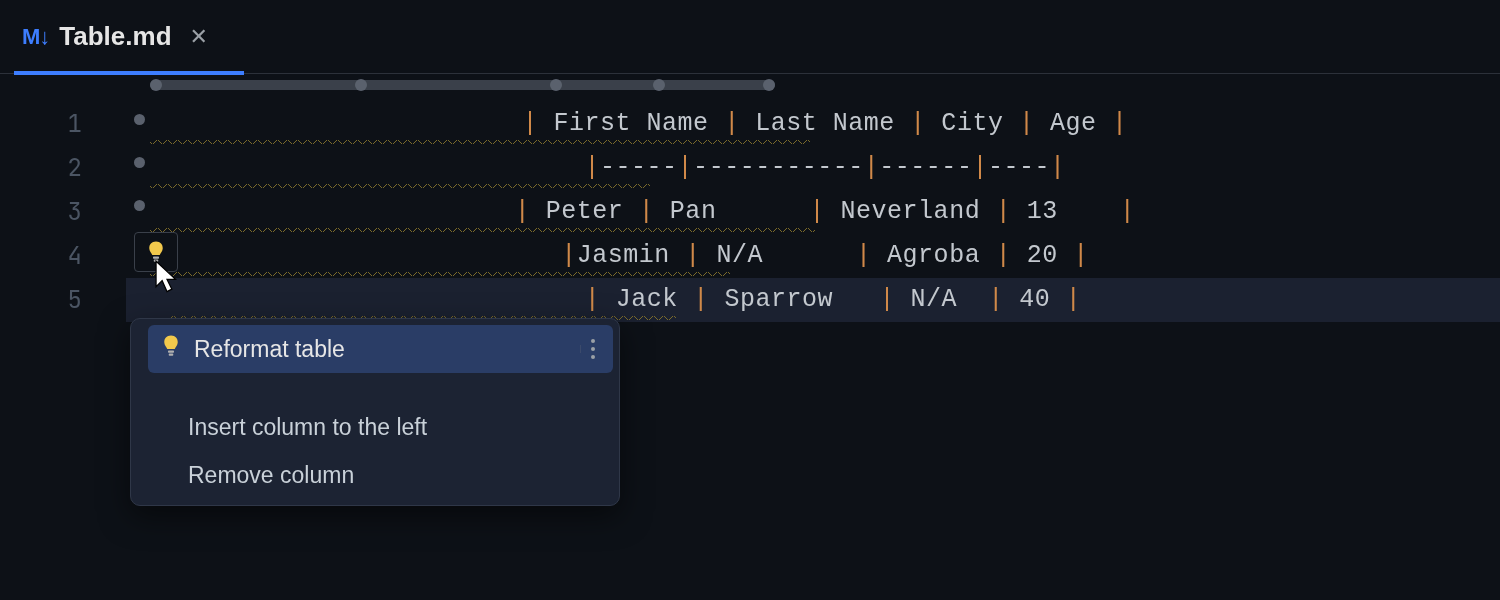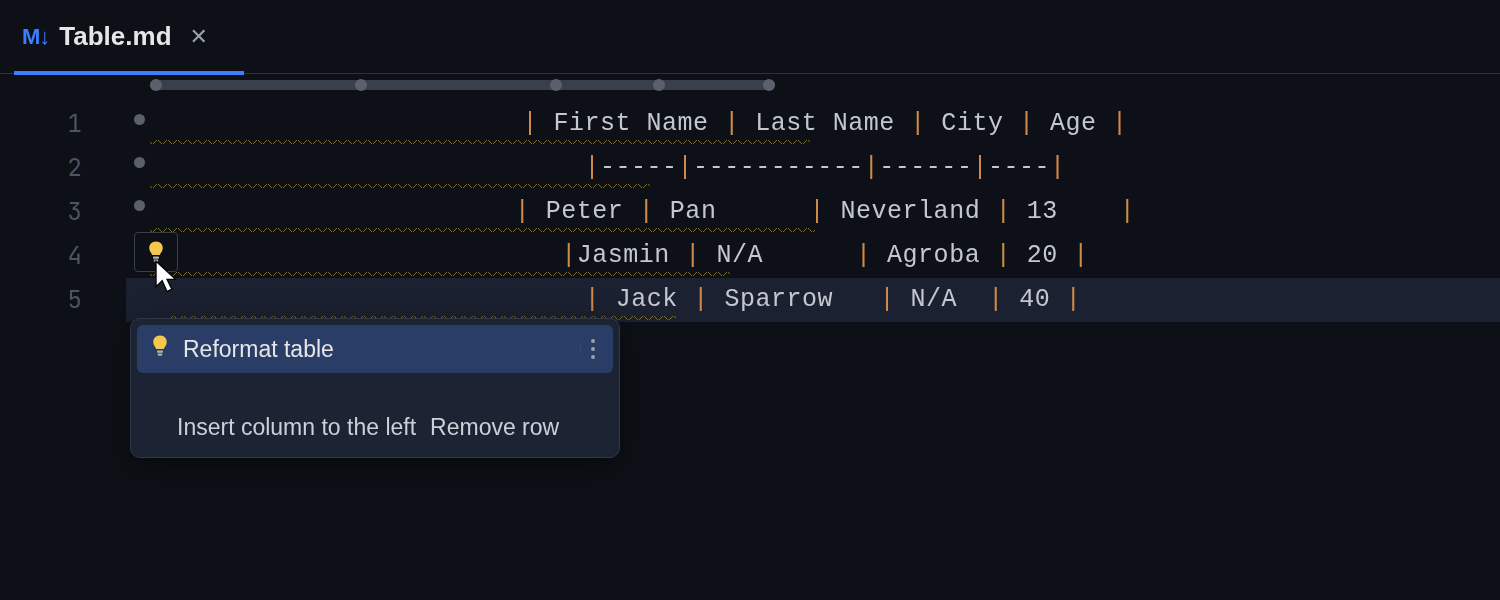--- a/index.html
+++ b/index.html
@@ -171,20 +171,21 @@
   }
   .popup .item {
     display: flex;
     align-items: center;
     height: 48px;
     padding: 0 14px;
     border-radius: 6px;
     font-size: 23px;
     color: #c9d1d9;
     gap: 14px;
+    margin-left: 11px;
   }
   .popup .item.primary {
     background: #2a3d66;
     color: #e6e6e6;
     justify-content: space-between;
   }
   .popup .item.primary .left {
     display: flex;
     align-items: center;
     gap: 14px;
@@ -202,20 +203,21 @@
     gap: 4px;
     padding-right: 4px;
   }
   .popup .dots span {
     width: 4px; height: 4px; background:#9aa0a6; border-radius:50%;
   }
   .popup .group2 {
     margin-top: 30px;
     padding-left: 40px;
     display: flex;
+    flex-direction: column;
   }
   .popup .group2 .item {
     padding-left: 0;
   }
 </style>
 </head>
 <body>
 
 <div class="tabbar">
   <div class="tab">
@@ -290,19 +292,19 @@
               <span></span>
               <span></span>
           </div>
         </div>
       </div>
       <div class="group2">
         <div class="item">
             <span>Insert column to the left</span>
           </div>
         <div class="item">
-            <span>Remove row</span>
+            <span>Remove column</span>
           </div>
       </div>
     </div>
 
   </div>
 </div>
 
 </body></html>

